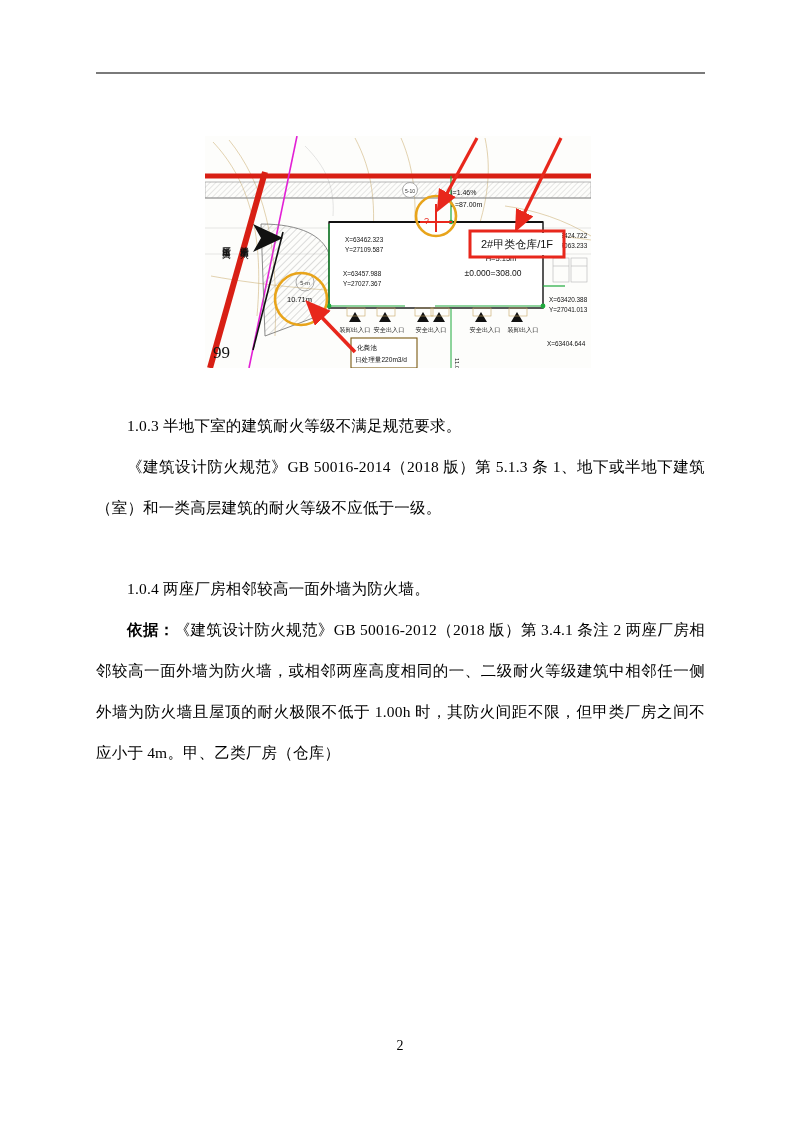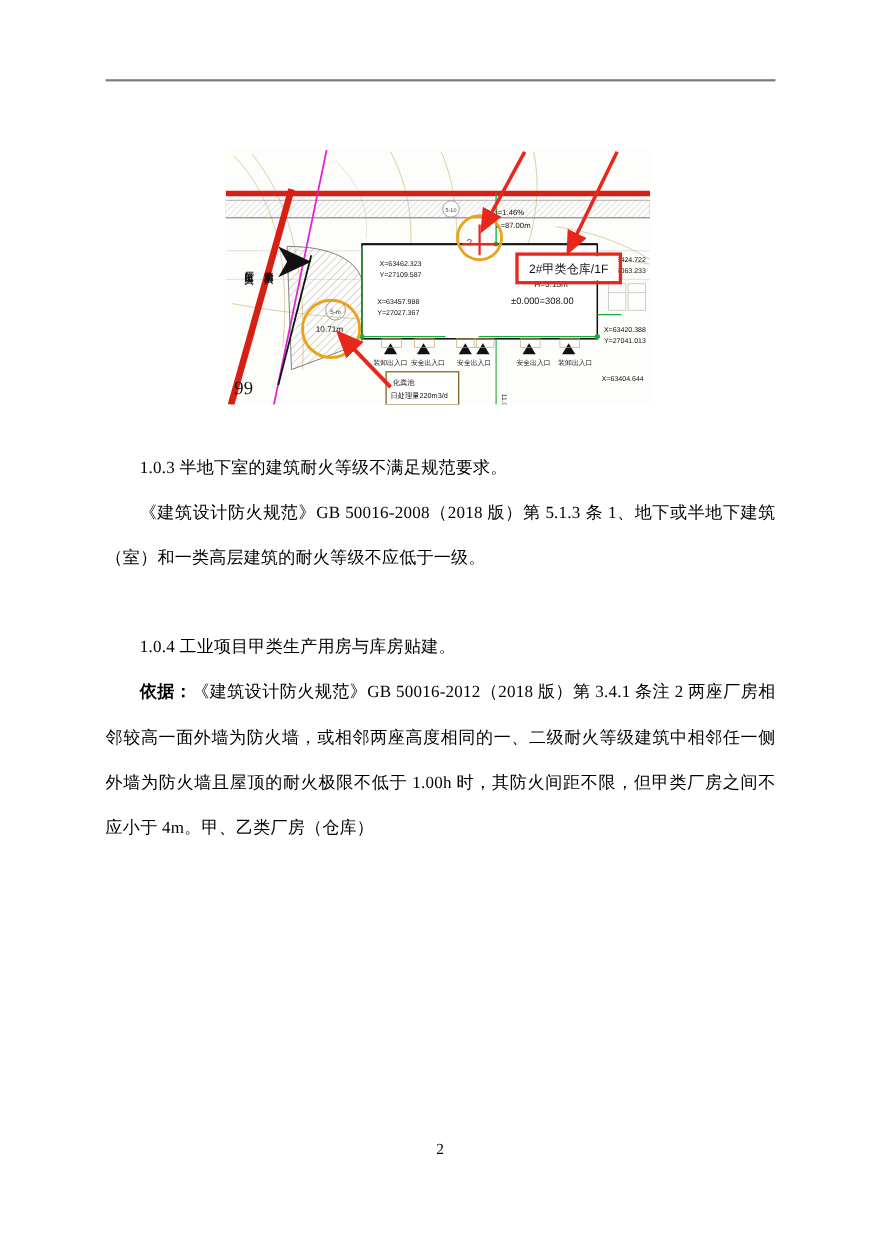--- a/index.html
+++ b/index.html
@@ -225,26 +225,26 @@
       <line x1="356" y1="2" x2="312" y2="92" stroke="#e8271c" stroke-width="3.2" marker-end="url(#redarrow)"></line>
       <line x1="150" y1="216" x2="104" y2="168" stroke="#e8271c" stroke-width="3.6" marker-end="url(#redarrow)"></line>
     </svg>
   </div>
 
   <div class="body-text">
 
     <p class="para indent">1.0.3  半地下室的建筑耐火等级不满足规范要求。</p>
 
 
-    <p class="para indent">《建筑设计防火规范》GB 50016-2008（2018 版）第 5.1.3 条  1、地下或半地下建筑（室）和一类高层建筑的耐火等级不应低于一级。</p>
+    <p class="para indent">《建筑设计防火规范》GB 50016-2014（2018 版）第 5.1.3 条  1、地下或半地下建筑（室）和一类高层建筑的耐火等级不应低于一级。</p>
 
 
     <div class="spacer-lg"></div>
 
-    <p class="para indent">1.0.4  工业项目甲类生产用房与库房贴建。</p>
+    <p class="para indent">1.0.4  两座厂房相邻较高一面外墙为防火墙。</p>
 
     <p class="para indent"><span class="lead">依据：</span><span>《建筑设计防火规范》GB 50016-2012（2018 版）第 3.4.1 条注 2  两座厂房相邻较高一面外墙为防火墙，或相邻两座高度相同的一、二级耐火等级建筑中相邻任一侧外墙为防火墙且屋顶的耐火极限不低于 1.00h 时，其防火间距不限，但甲类厂房之间不应小于 4m。甲、乙类厂房（仓库）</span></p>
 
   </div>
 
   <div class="page-number">2</div>
 
 </div>
 
 </body></html>

